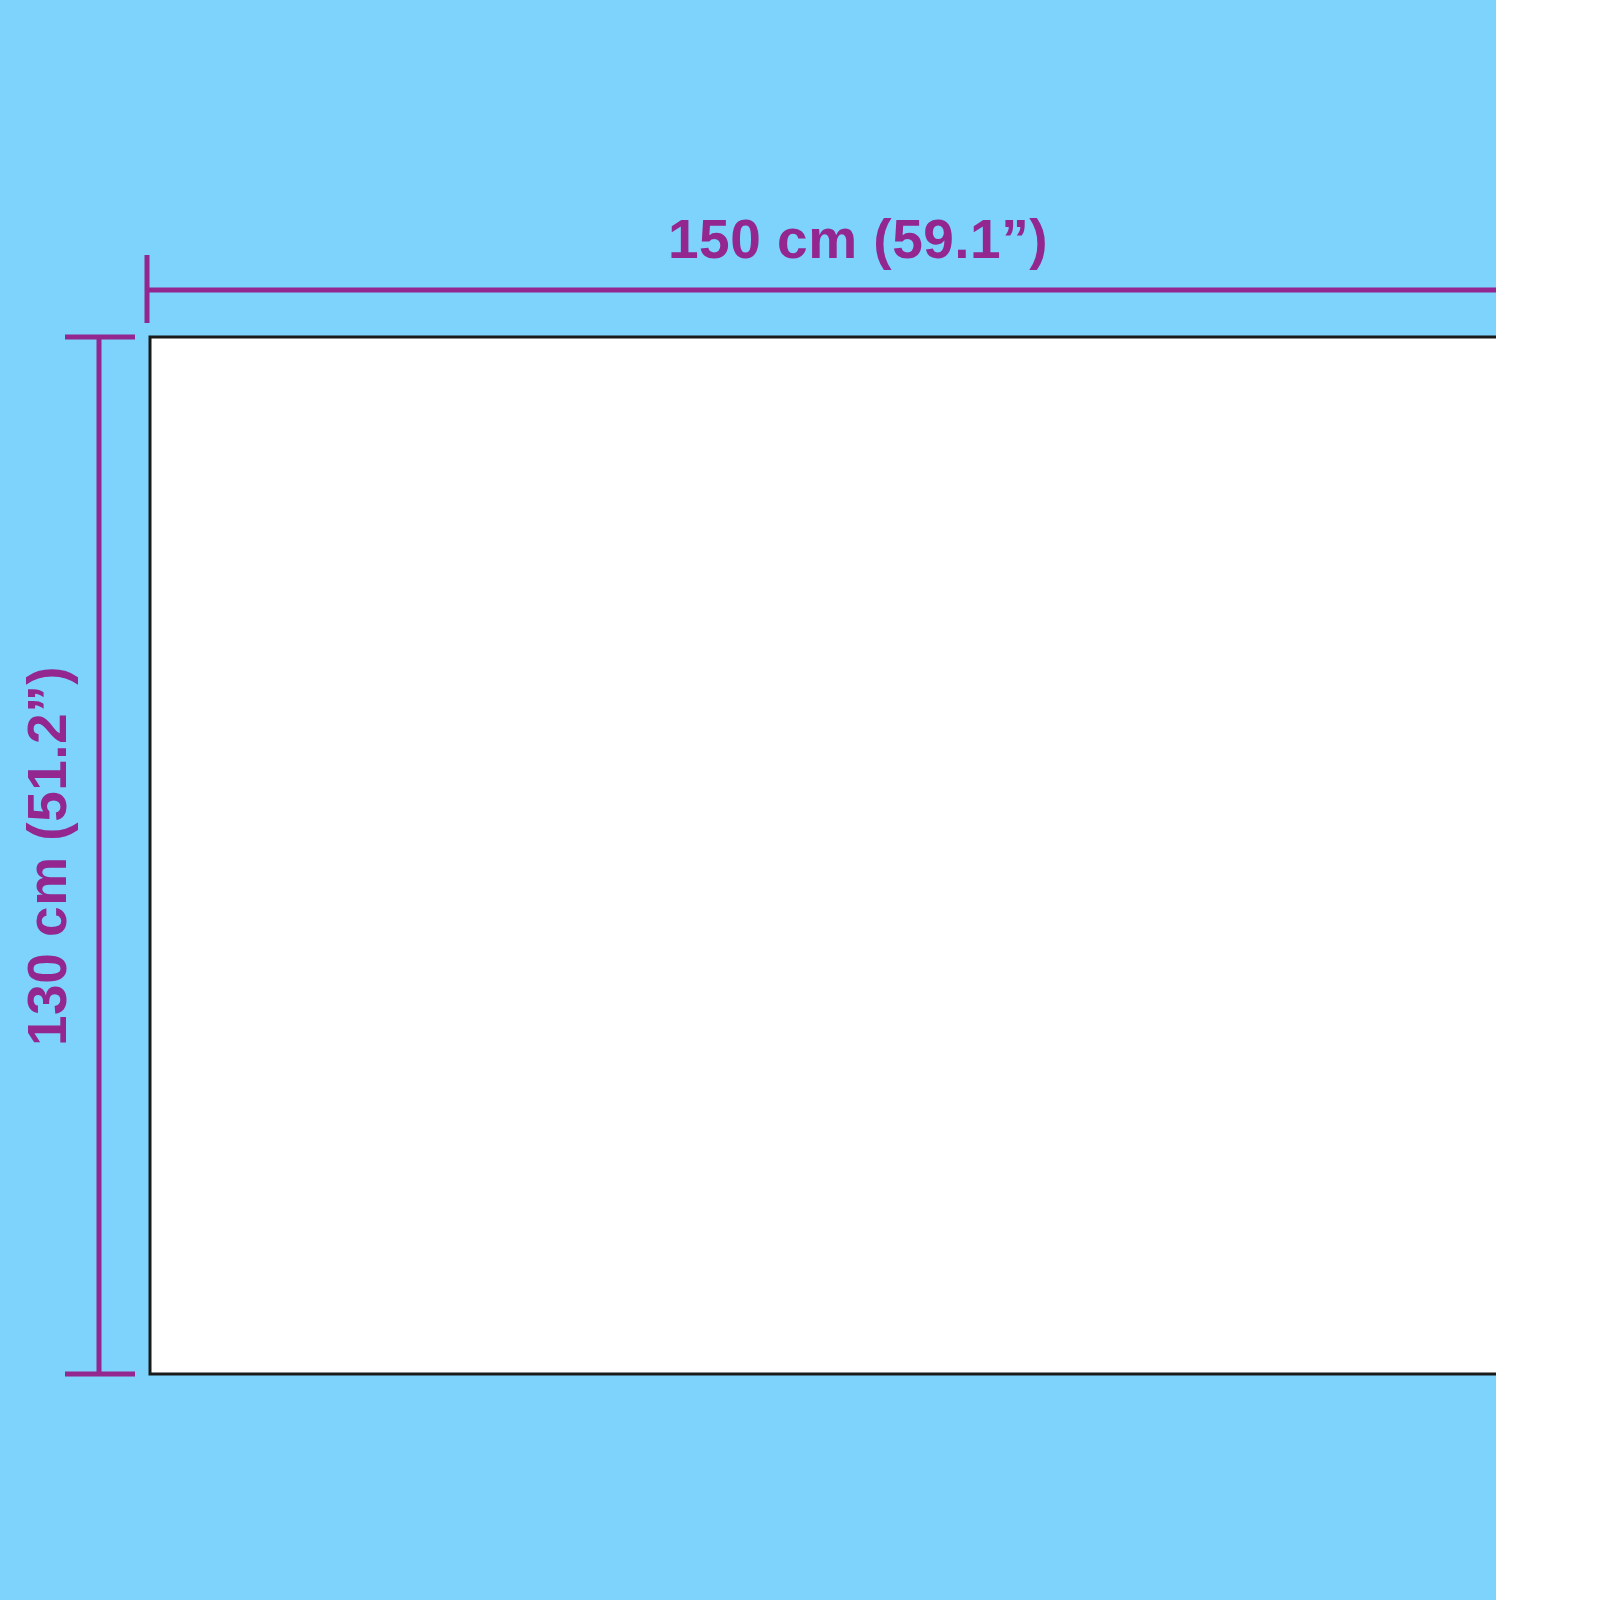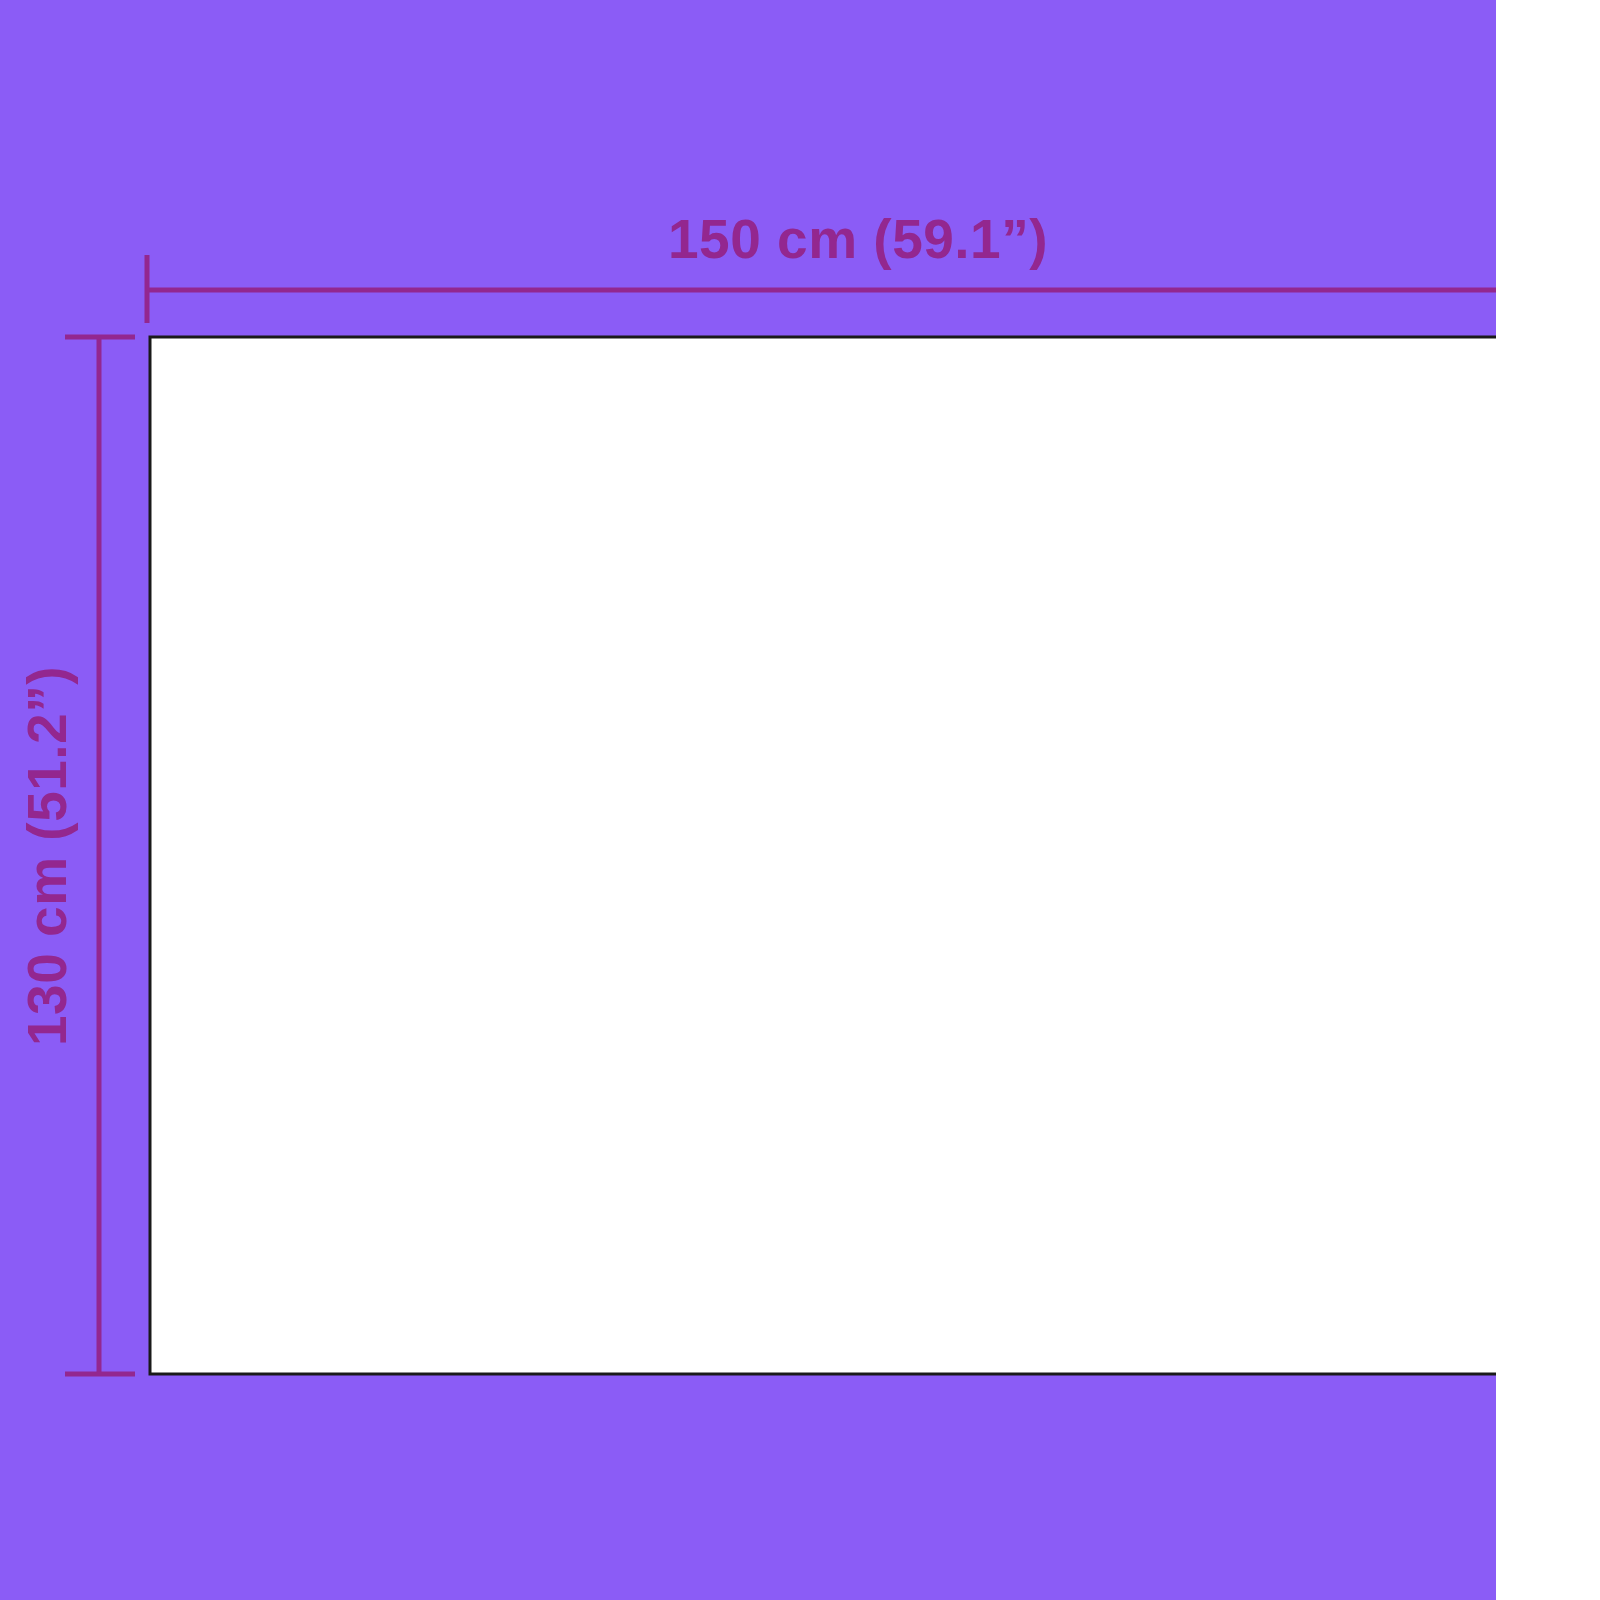--- a/index.html
+++ b/index.html
@@ -7,21 +7,21 @@
     padding: 0;
     width: 1600px;
     height: 1600px;
     background: #ffffff;
     font-family: "Liberation Sans", sans-serif;
   }
   .stage {
     position: relative;
     width: 1496px;
     height: 1600px;
-    background: #8b5cf6;
+    background: #7dd3fc;
     overflow: hidden;
     text-align: right;
   }
   svg text {
     font-family: "Liberation Sans", sans-serif;
     font-weight: 700;
     font-size: 55px;
     letter-spacing: 0.5px;
   }
 </style>

